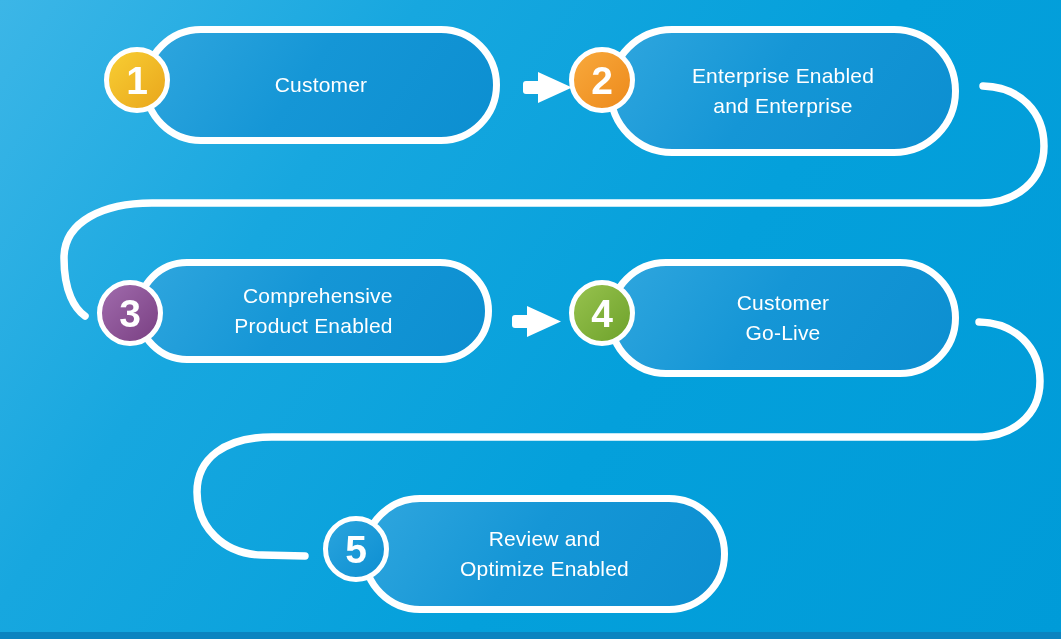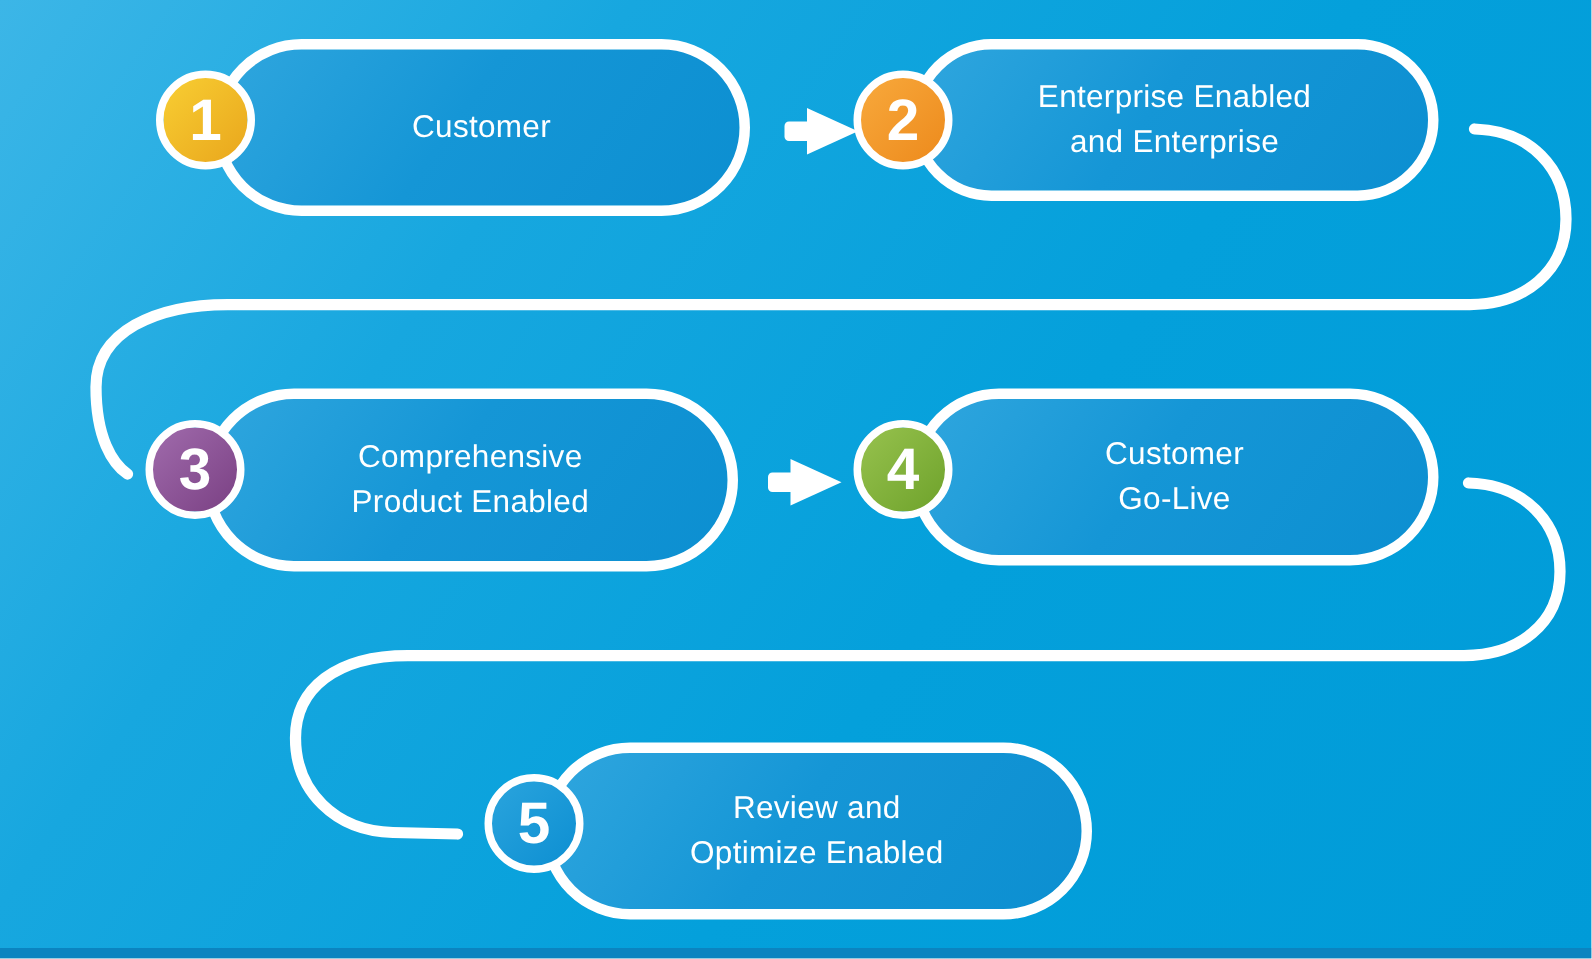--- a/index.html
+++ b/index.html
@@ -48,22 +48,22 @@
   }
   .pill .label {
     color: #ffffff;
     font-weight: normal;
     font-size: 21px;
     line-height: 30px;
     letter-spacing: 0.2px;
   }
 
   .pill-1 { left: 142px; top: 26px;  width: 358px; height: 118px; }
-  .pill-2 { left: 607px; top: 26px;  width: 352px; height: 108px; }
-  .pill-3 { left: 135px; top: 259px; width: 357px; height: 122px; }
+  .pill-2 { left: 607px; top: 26px;  width: 352px; height: 130px; }
+  .pill-3 { left: 135px; top: 259px; width: 357px; height: 104px; text-align: right; }
   .pill-4 { left: 607px; top: 259px; width: 352px; height: 118px; }
   .pill-5 { left: 361px; top: 495px; width: 367px; height: 118px; }
 
   .badge {
     position: absolute;
     width: 66px; height: 66px;
     border: 5px solid #ffffff;
     border-radius: 50%;
     display: flex;
     align-items: center;

